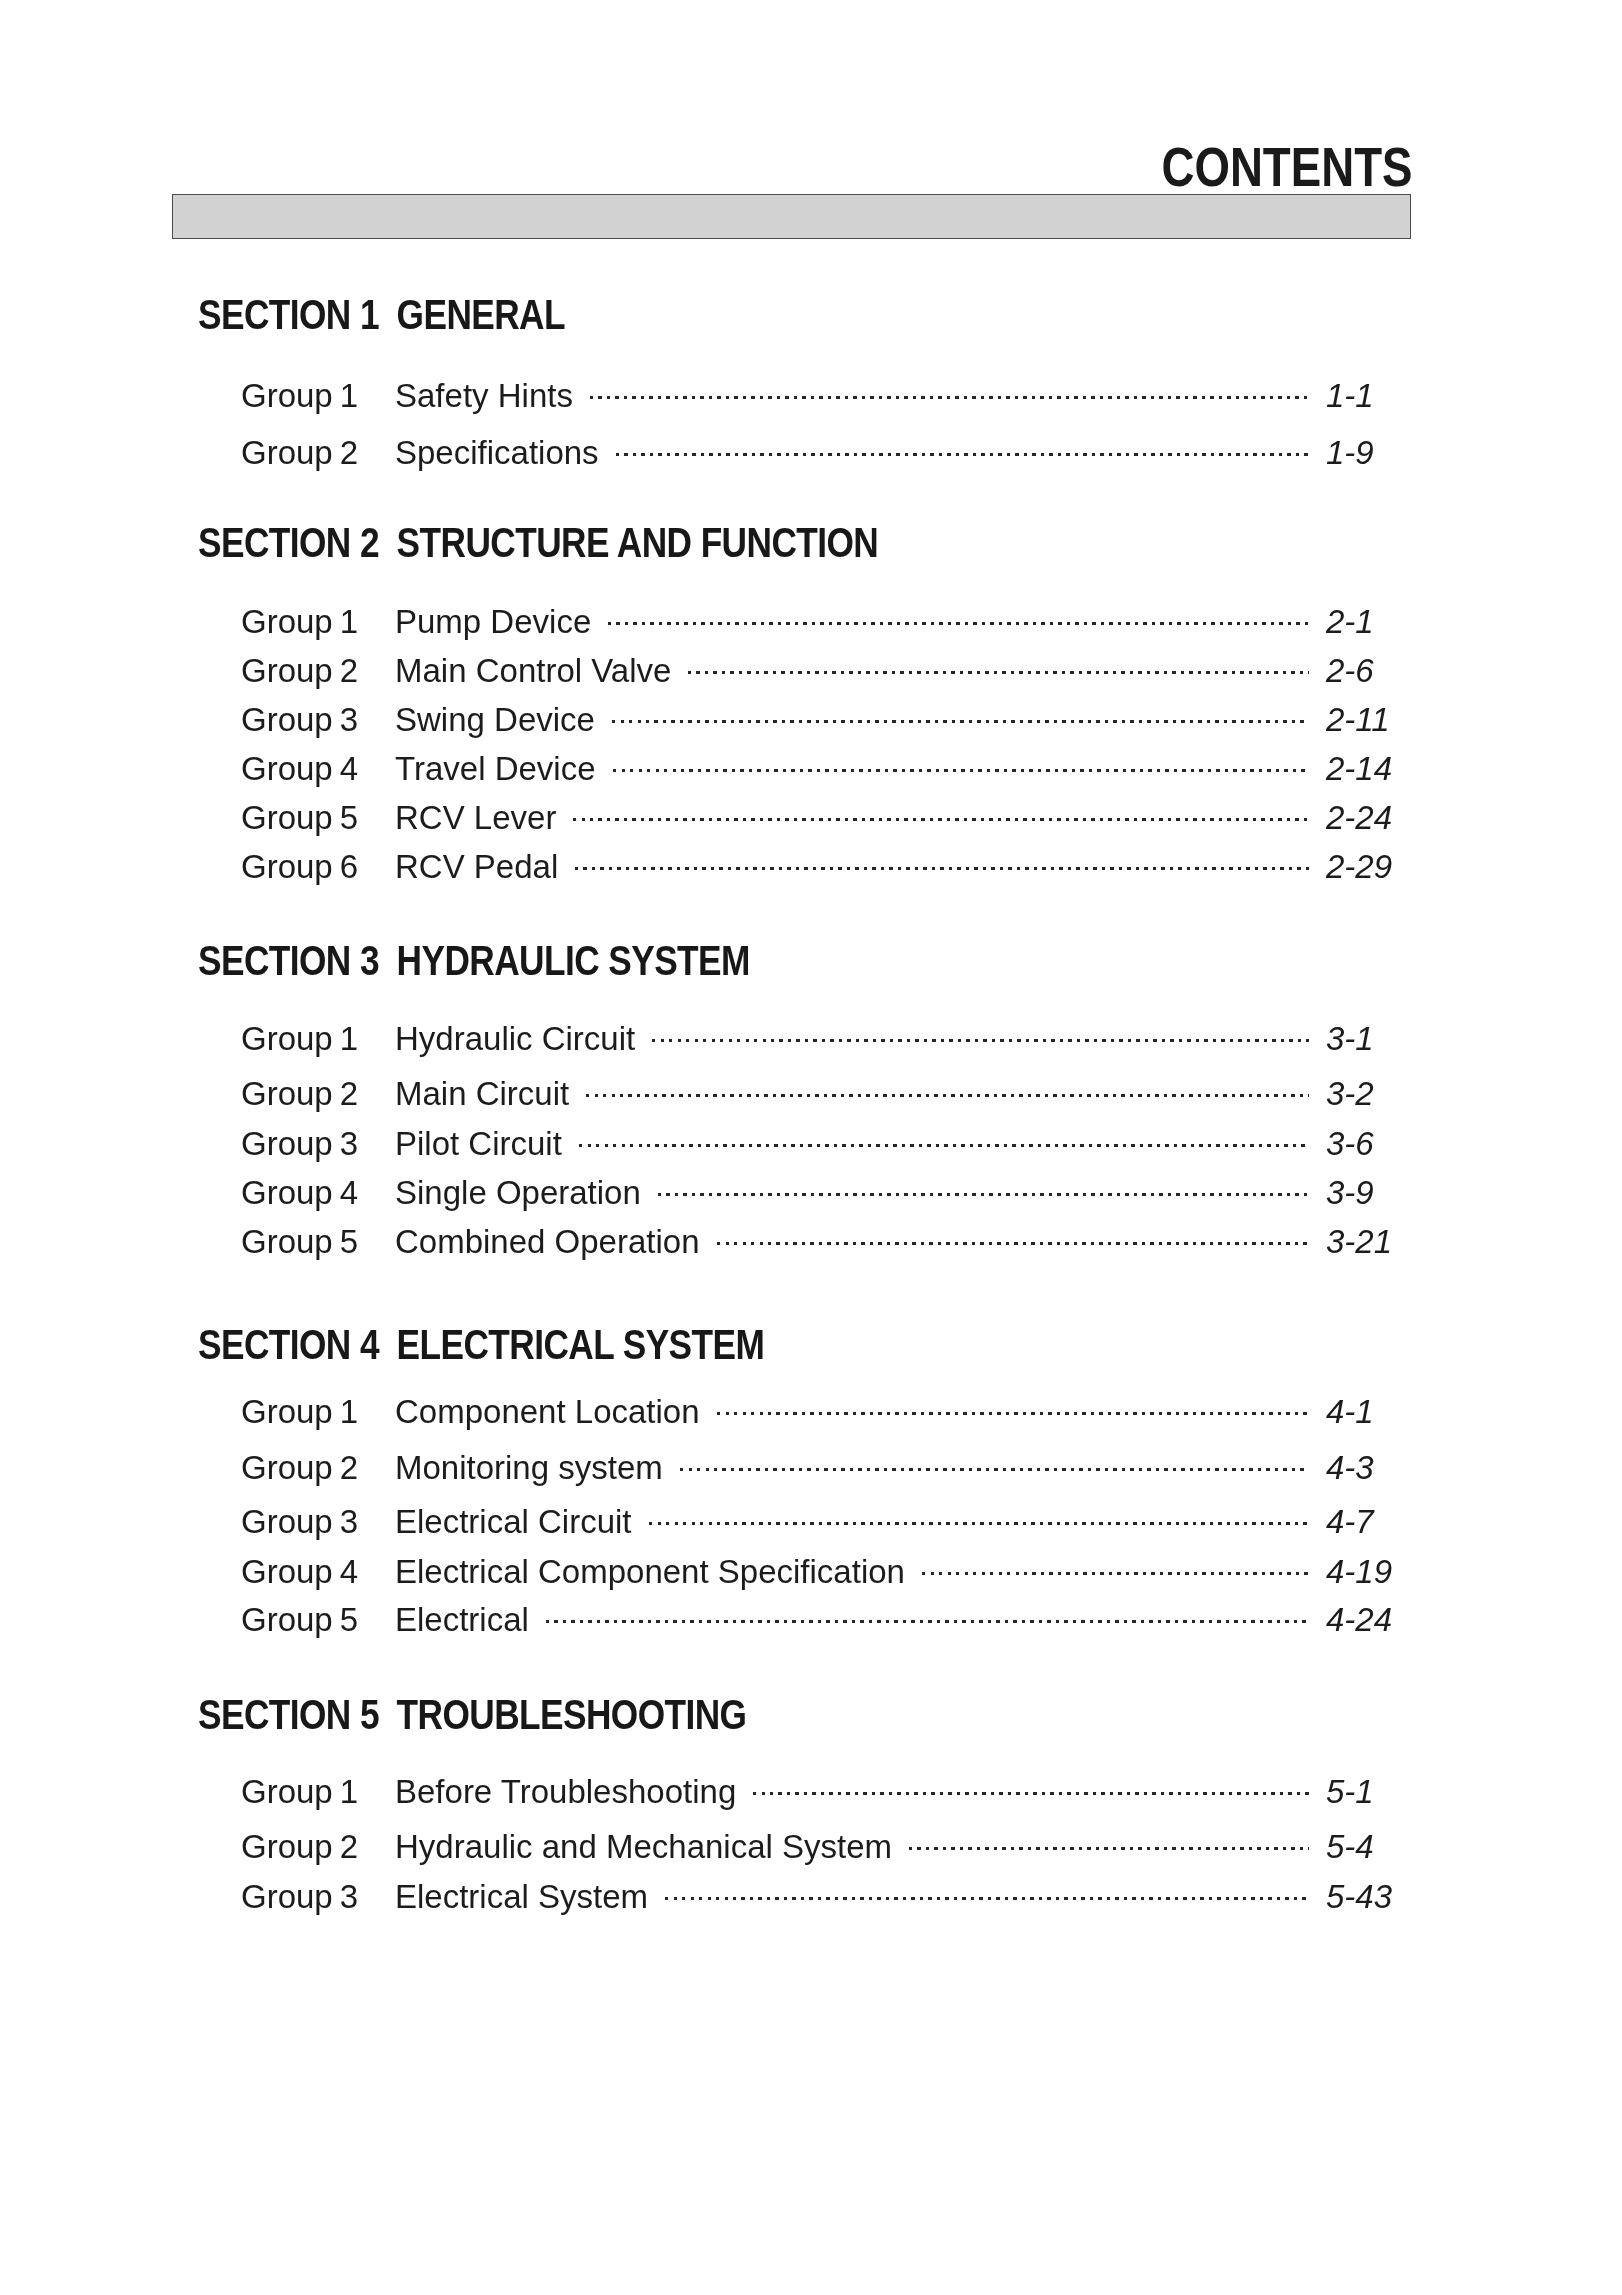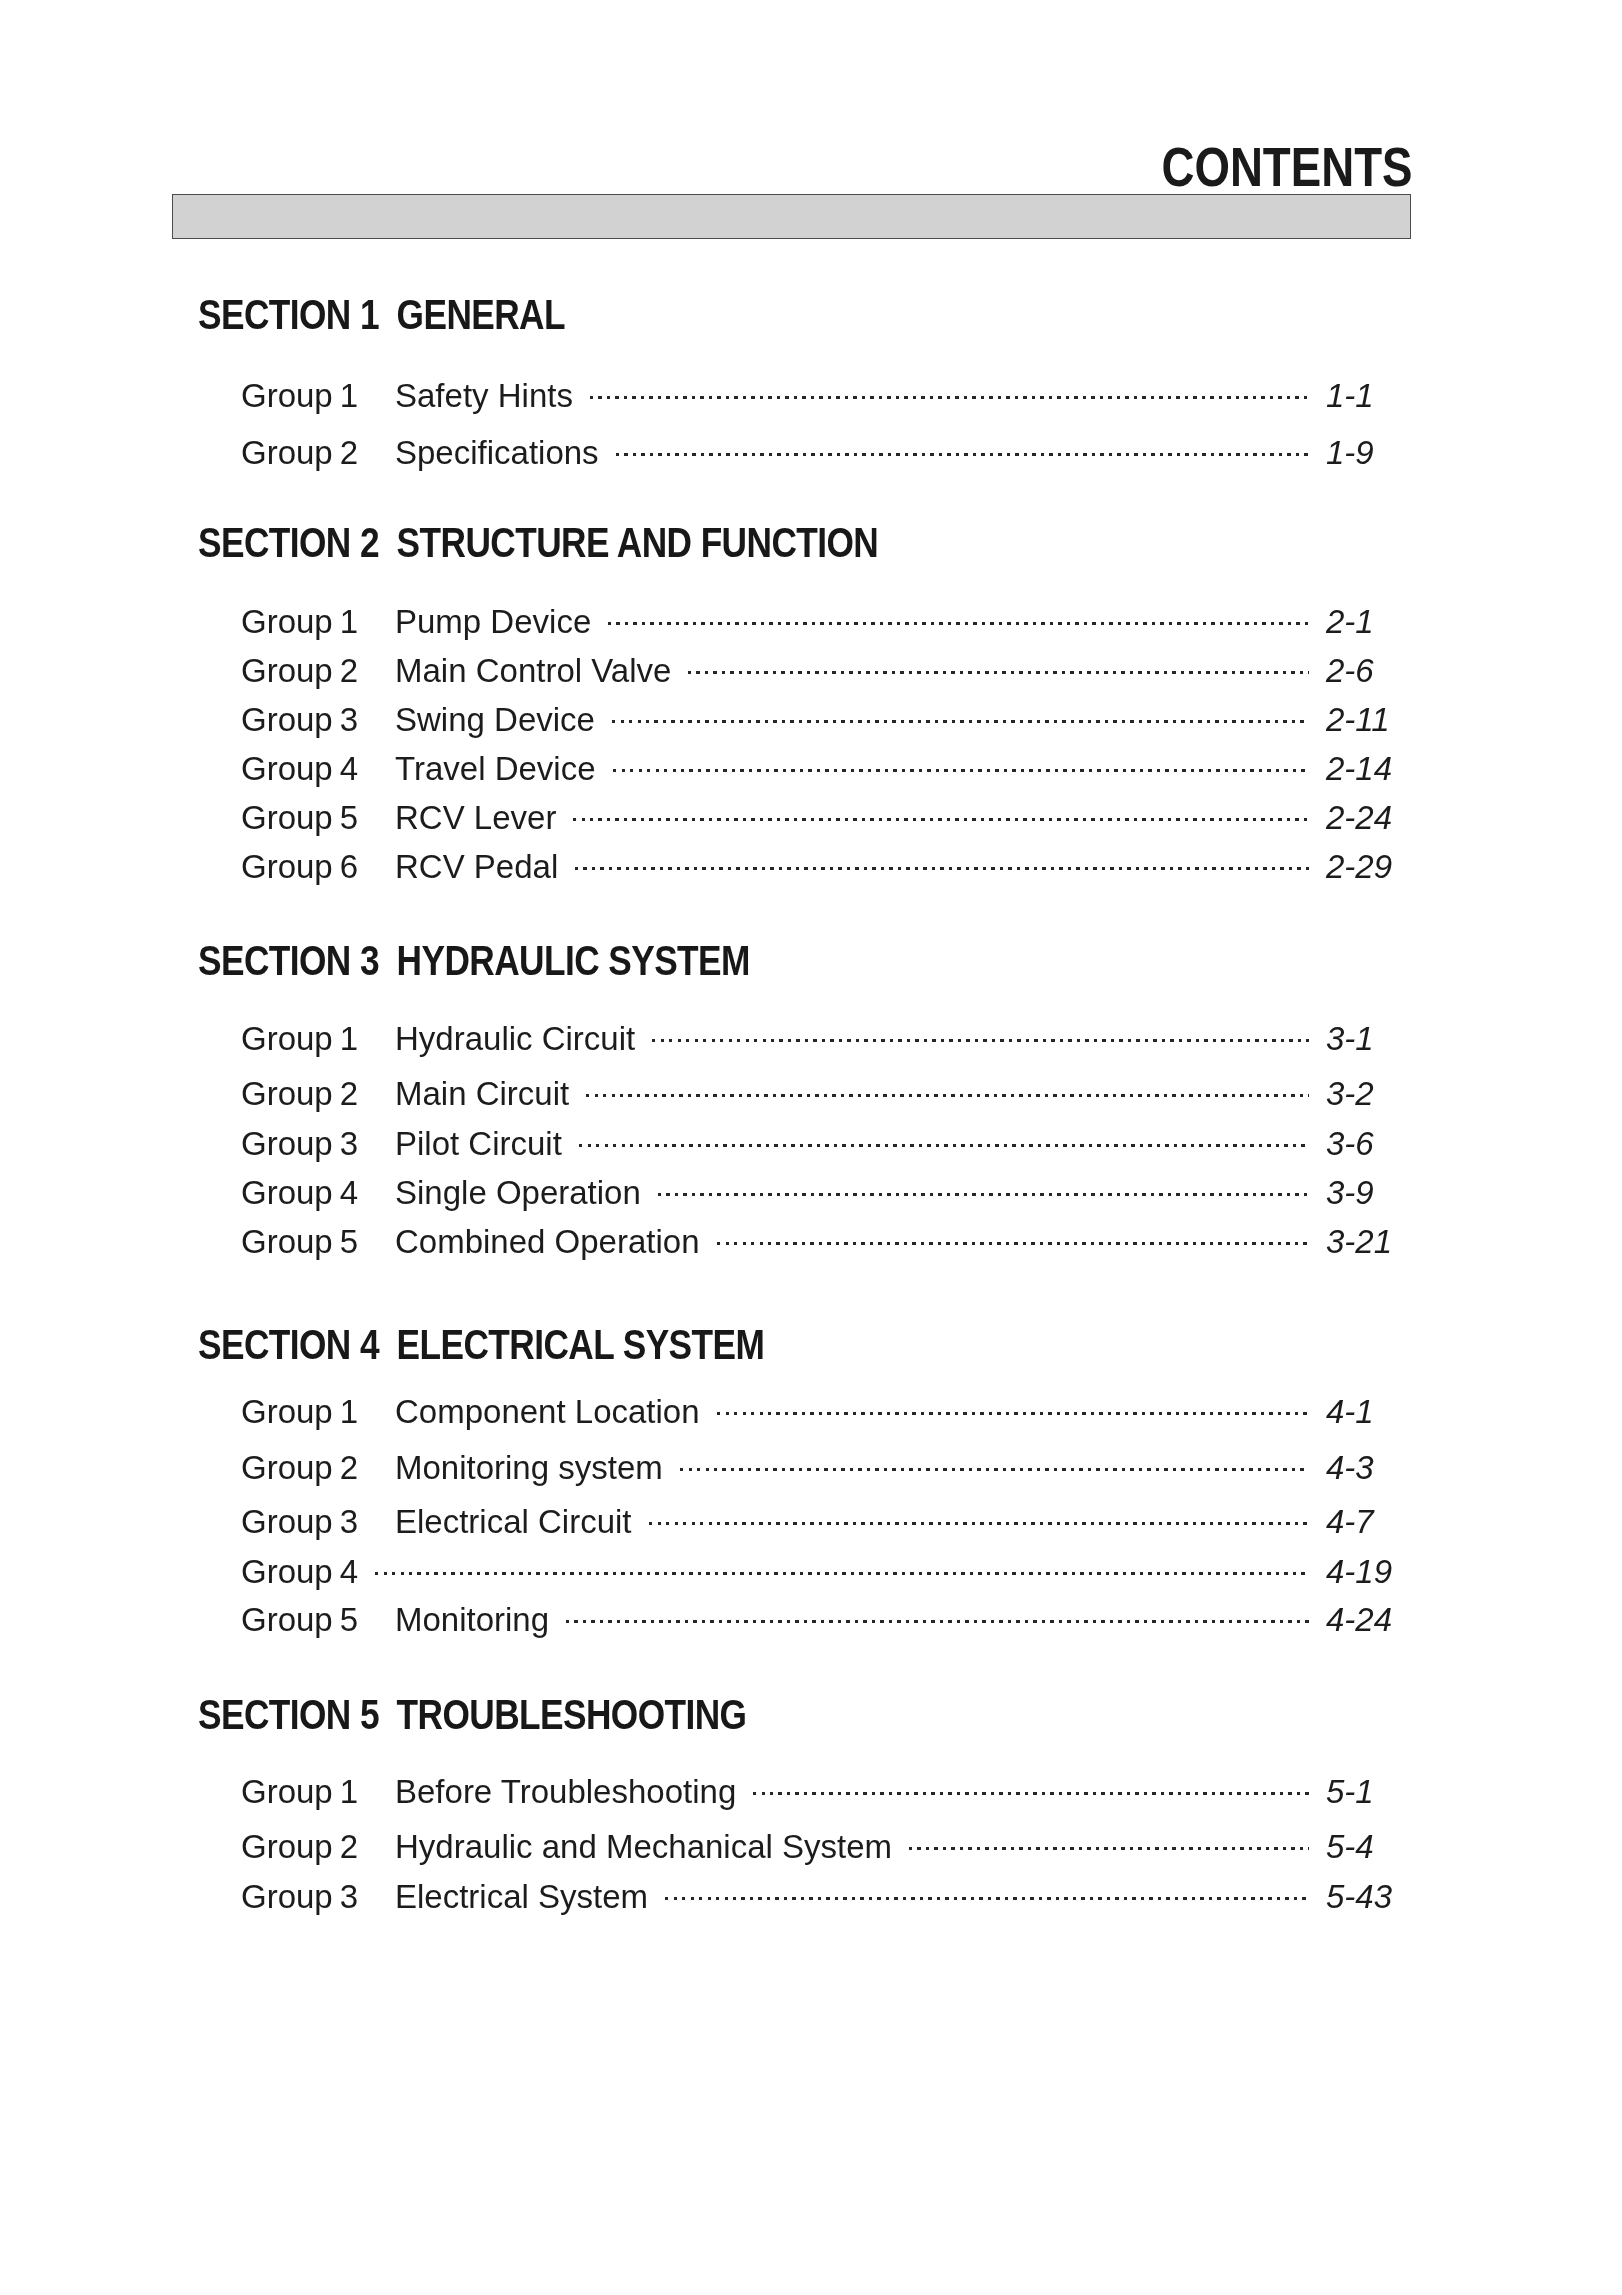--- a/index.html
+++ b/index.html
@@ -234,28 +234,29 @@
     <span class="col-group">Group</span>
     <span class="col-num">3</span>
     <span class="col-title">Electrical Circuit</span>
     <span class="leader"></span>
     <span class="col-page">4-7</span>
   </div>
 
   <div class="toc-row" style="top: 1552px;">
     <span class="col-group">Group</span>
     <span class="col-num">4</span>
+    <span class="col-title">Electrical Component Specification</span>
     <span class="leader"></span>
     <span class="col-page">4-19</span>
   </div>
 
   <div class="toc-row" style="top: 1600px;">
     <span class="col-group">Group</span>
     <span class="col-num">5</span>
-    <span class="col-title">Monitoring</span>
+    <span class="col-title">Electrical</span>
     <span class="leader"></span>
     <span class="col-page">4-24</span>
   </div>
 
   <h2 class="section-heading" style="top: 1692px;">
     <span class="section-label">SECTION 5</span><span class="section-name">TROUBLESHOOTING</span>
   </h2>
 
   <div class="toc-row" style="top: 1772px;">
     <span class="col-group">Group</span>

